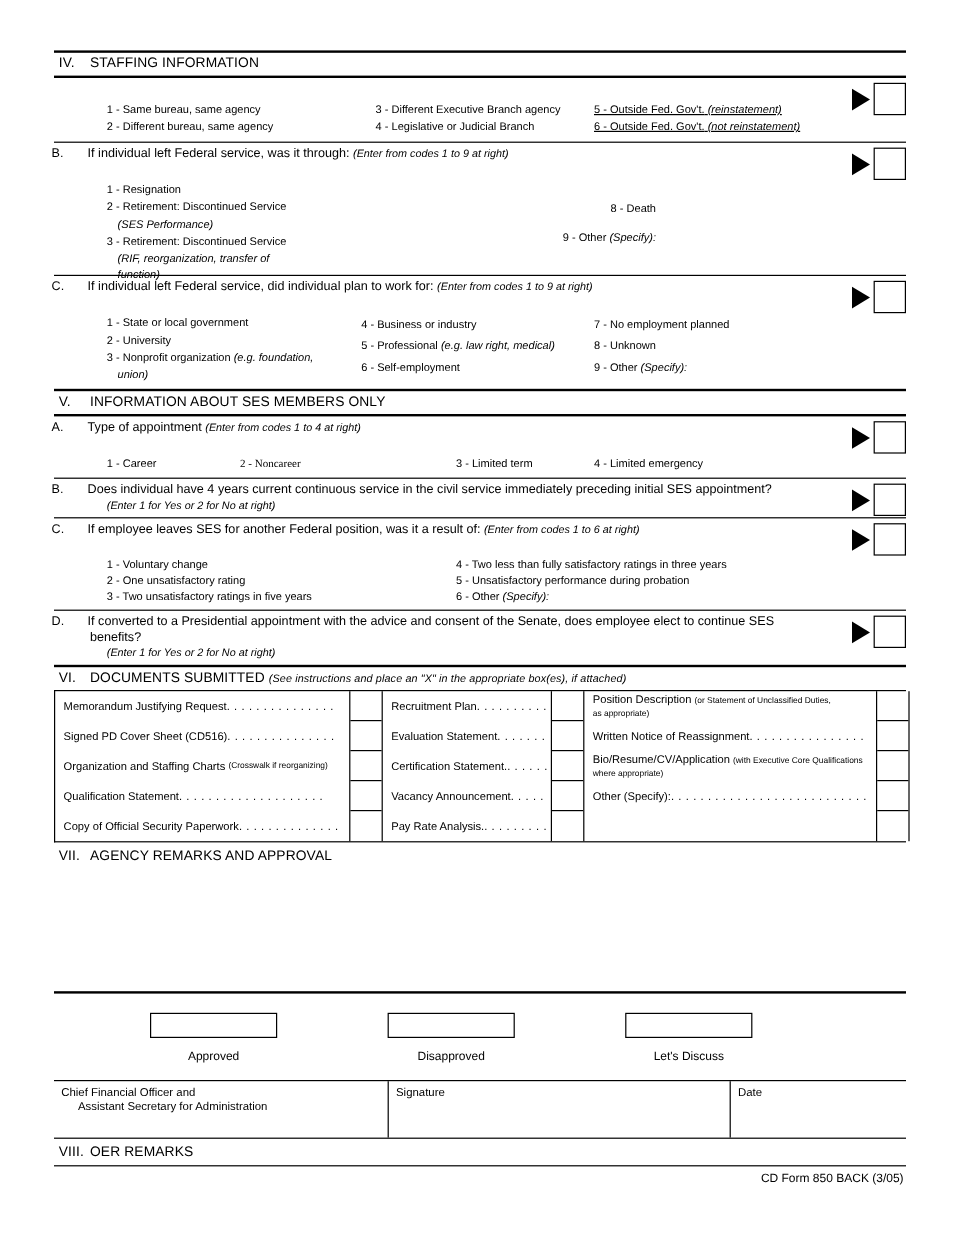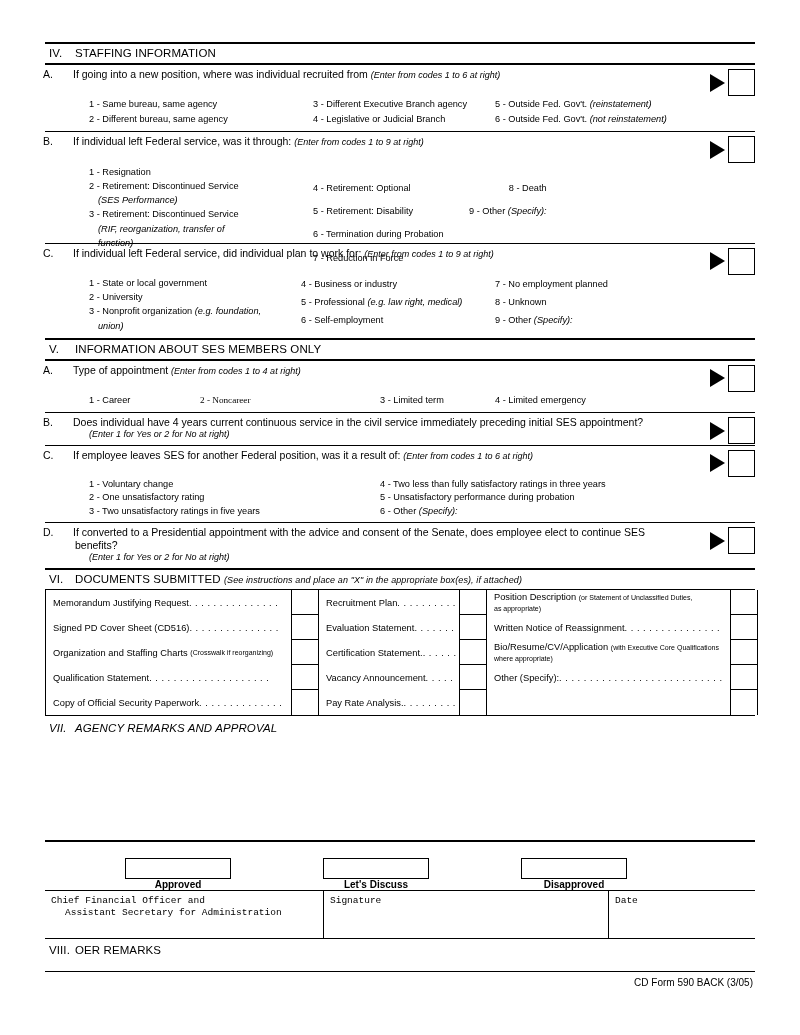--- a/index.html
+++ b/index.html
@@ -150,29 +150,29 @@
     padding-left: 80px;
     gap: 92px;
     margin-top: 16px;
   }
   .appr { text-align: center; }
   .appr .box {
     width: 104px; height: 19px;
     border: 1.6px solid #000;
     background: #fff;
   }
-  .appr .lbl { font-size: 10px; margin-top: 0; font-weight: bold; }
+  .appr .lbl { font-size: 10px; margin-top: 10px; }
 
   
   .sigblock {
     display: flex;
     border-top: 1.4px solid #000;
     border-bottom: 1.4px solid #000;
+    margin-top: 14px;
     height: 47px;
-    font-family: Liberation Mono, monospace;
   }
   .sigblock .cellb {
     font-size: 9.5px;
     padding: 4px 0 0 6px;
     line-height: 1.25;
   }
   .sigblock .c-title { flex: 0 0 272px; border-right: 1.4px solid #000; }
   .sigblock .c-sign  { flex: 1 1 auto; border-right: 1.4px solid #000; }
   .sigblock .c-date  { flex: 0 0 140px; }
   .sigblock .indent { display: block; padding-left: 14px; }
@@ -197,34 +197,30 @@
 <div class="page">
 
   <div class="rule-heavy"></div>
   <div class="sec-head">
     <span class="num">IV.</span><span>STAFFING INFORMATION</span>
   </div>
   <div class="rule-heavy"></div>
 
   <div class="qrow">
     <div class="qbody">
-      <div class="qtitle">
-        <span class="ltr">A.</span><span>If going into a new position, where was individual recruited from</span>
-        <span class="hint">(Enter from codes 1 to 6 at right)</span>
-      </div>
       <div class="opts" style="height:30px;">
         <div class="col c1">
           <div class="opt">1 - Same bureau, same agency</div>
           <div class="opt">2 - Different bureau, same agency</div>
         </div>
         <div class="col" style="left:268px;top:0;">
           <div class="opt">3 - Different Executive Branch agency</div>
           <div class="opt">4 - Legislative or Judicial Branch</div>
         </div>
-        <div class="col" style="left:450px;top:0;">
+        <div class="col" style="left:450px;top:0;text-decoration:underline;">
           <div class="opt"><span>5 - Outside Fed. Gov't.</span> <span class="it">(reinstatement)</span></div>
           <div class="opt"><span>6 - Outside Fed. Gov't.</span> <span class="it">(not reinstatement)</span></div>
         </div>
       </div>
     </div>
     <div class="qmark">
       <div class="arrowbox">
         <div class="tri"></div>
         <div class="abox"></div>
       </div>
@@ -244,26 +240,20 @@
           <div class="opt">1 - Resignation</div>
           <div class="opt">
             <span>2 - Retirement: Discontinued Service</span>
             <span class="cont it">(SES Performance)</span>
           </div>
           <div class="opt">
             <span>3 - Retirement: Discontinued Service</span>
             <span class="cont it">(RIF, reorganization, transfer of</span>
             <span class="cont it">function)</span>
           </div>
-        </div>
-        <div class="col" style="left:268px;top:12px;line-height:2.55;">
-          <div class="opt">4 - Retirement: Optional</div>
-          <div class="opt">5 - Retirement: Disability</div>
-          <div class="opt">6 - Termination during Probation</div>
-          <div class="opt">7 - Reduction in Force</div>
         </div>
         <div class="col" style="left:424px;top:12px;line-height:2.55;text-align:right;">
           <div class="opt">8 - Death</div>
           <div class="opt"><span>9 - Other</span> <span class="it">(Specify):</span></div>
         </div>
       </div>
     </div>
     <div class="qmark">
       <div class="arrowbox">
         <div class="tri"></div>
@@ -505,40 +495,40 @@
       <div class="doc-boxes">
         <div class="bx"></div>
         <div class="bx"></div>
         <div class="bx"></div>
         <div class="bx"></div>
         <div class="bx"></div>
       </div>
     </div>
   </div>
 
-  <div class="sec-head" style="padding-top:6px;font-style:italic;">
+  <div class="sec-head" style="padding-top:6px;">
     <span class="num">VII.</span><span>AGENCY REMARKS AND APPROVAL</span>
   </div>
 
   <div style="height:102px;"></div>
 
   <div class="rule-heavy"></div>
 
   <div class="approvals">
     <div class="appr">
       <div class="box"></div>
       <div class="lbl">Approved</div>
     </div>
     <div class="appr">
       <div class="box"></div>
-      <div class="lbl">Let's Discuss</div>
+      <div class="lbl">Disapproved</div>
     </div>
     <div class="appr">
       <div class="box"></div>
-      <div class="lbl">Disapproved</div>
+      <div class="lbl">Let's Discuss</div>
     </div>
   </div>
 
   <div class="sigblock">
     <div class="cellb c-title">
       <span>Chief Financial Officer and</span>
       <span class="indent">Assistant Secretary for Administration</span>
     </div>
     <div class="cellb c-sign">
       <span>Signature</span>
@@ -551,14 +541,14 @@
   <div class="sec-head" style="padding-top:5px;">
     <span class="num">VIII.</span><span>OER REMARKS</span>
   </div>
 
   <div style="height:110px;"></div>
 
 </div>
 
 <div class="footer">
   <div class="line"></div>
-  <div class="txt">CD Form 590 BACK (3/05)</div>
+  <div class="txt">CD Form 850 BACK (3/05)</div>
 </div>
 
 </body></html>

